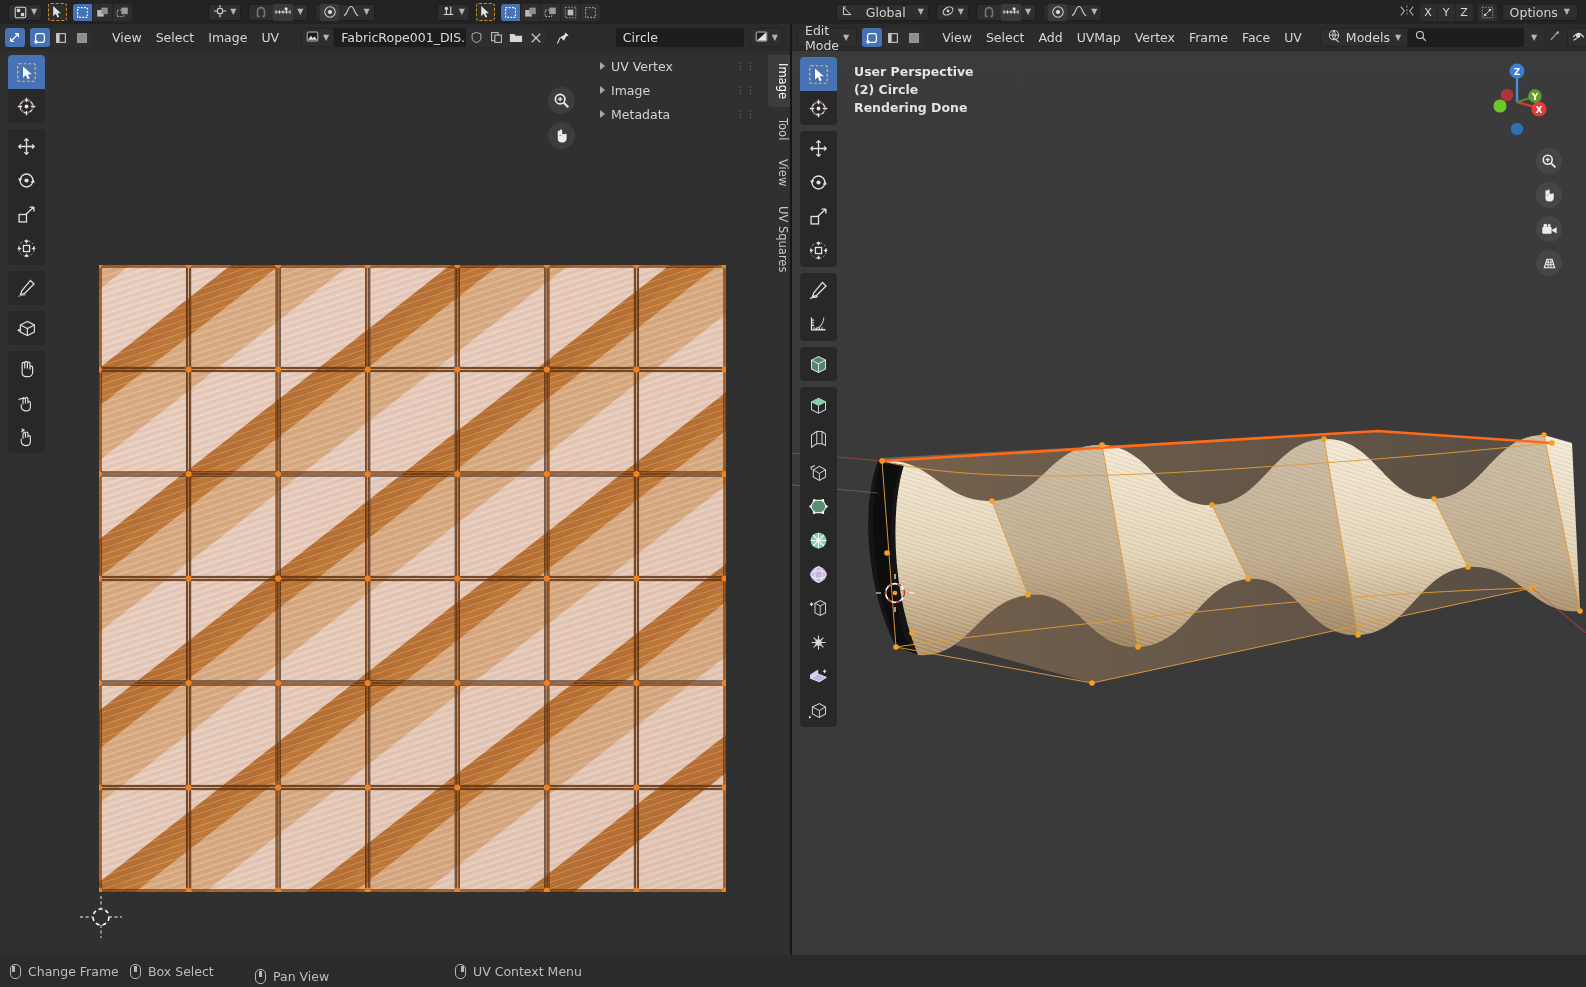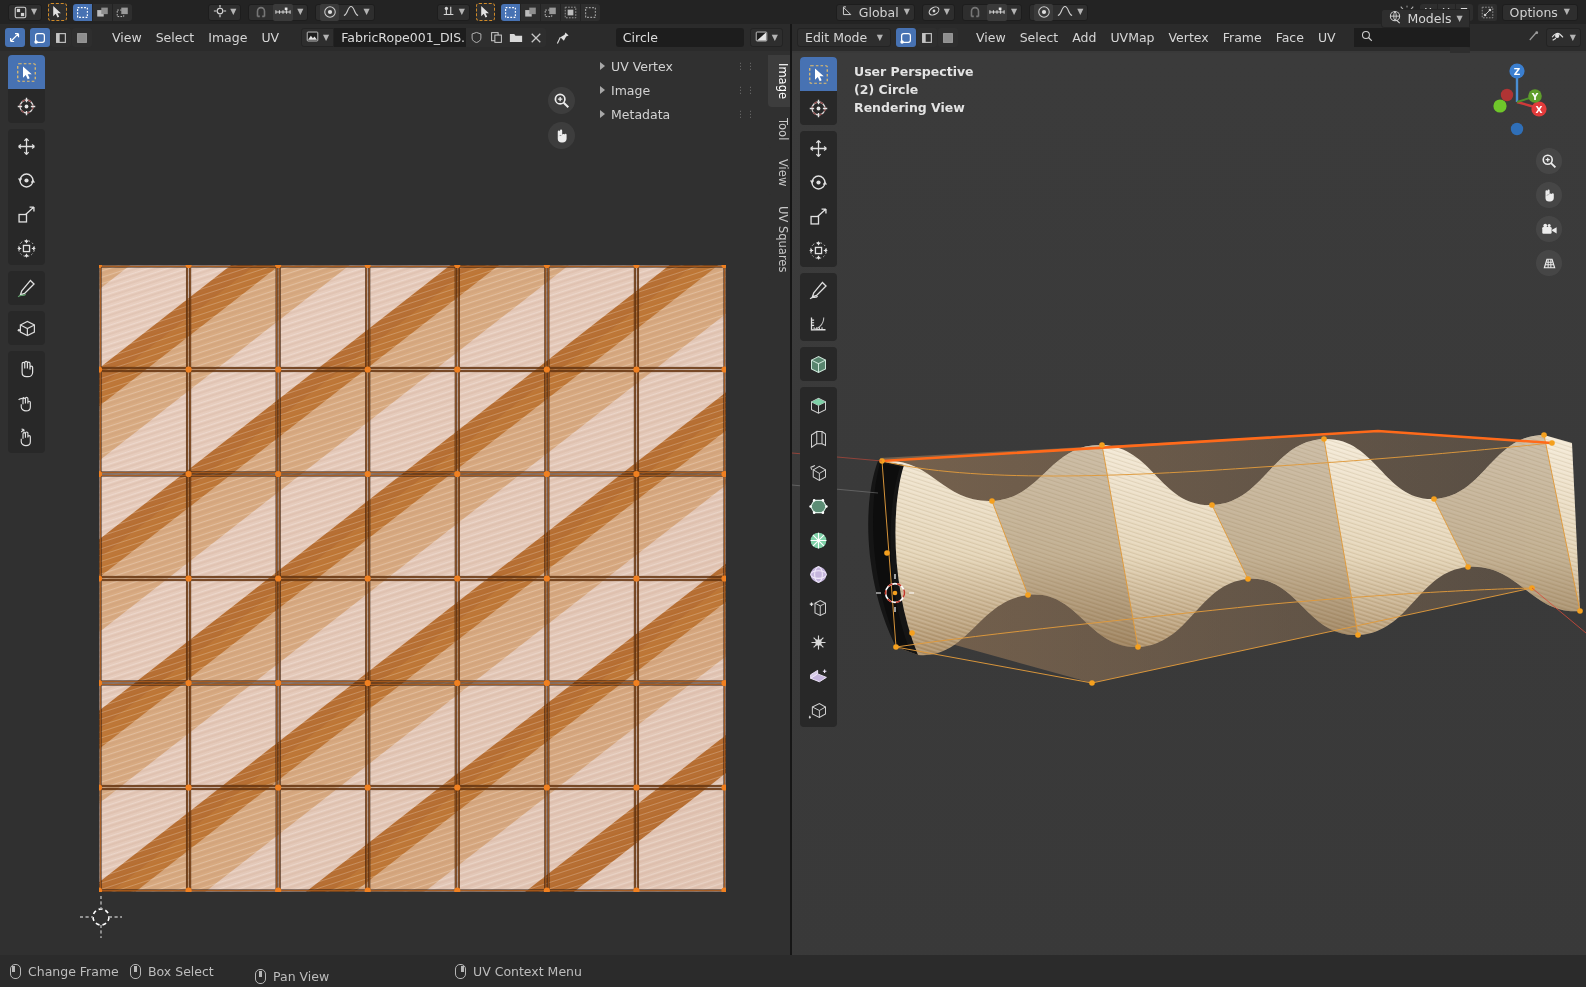--- a/index.html
+++ b/index.html
@@ -230,21 +230,21 @@
       </span>
       <span class="icobox">
         <svg width="13" height="13" viewBox="0 0 16 16">
             <rect x="2" y="2" width="12" height="12" fill="none" stroke="#9e9e9e" stroke-width="1.4" stroke-dasharray="2.2 1.8"></rect>
           </svg>
       </span>
     </div>
   </div>
 
   <div class="tb-grp" style="margin-left:236px;gap:7px;">
-    <div class="pill" style="gap:5px;text-align:center;">
+    <div class="pill" style="gap:12px;text-align:center;">
       <span>
         <svg width="13" height="13" viewBox="0 0 16 16">
             <path d="M3 13V4l9 9H3z" fill="none" stroke="#d4d4d4" stroke-width="1.2"></path>
             <path d="M3 3.5l3 0" stroke="#d4d4d4" stroke-width="1.2"></path>
           </svg>
       </span>
       <span>Global</span>
       <span class="chev">▼</span>
     </div>
     <div class="pill">
@@ -755,21 +755,21 @@
       <span class="menu">View</span>
       <span class="menu">Select</span>
       <span class="menu">Add</span>
       <span class="menu">UVMap</span>
       <span class="menu">Vertex</span>
       <span class="menu">Frame</span>
       <span class="menu">Face</span>
       <span class="menu">UV</span>
     </div>
 
-    <div style="display:flex;align-items:flex-end;margin-left:6px;flex-direction:column;">
+    <div style="display:flex;align-items:flex-end;margin-left:6px;">
       <div class="btnpill" style="gap:5px;border-radius:3px 0 0 3px;padding:0 6px;">
         <span>
           <svg width="14" height="14" viewBox="0 0 16 16">
               <circle cx="8" cy="7" r="5.3" fill="none" stroke="#cfcfcf" stroke-width="1.2"></circle>
               <path d="M2.7 7h10.6M8 1.7c2 2.6 2 8 0 10.6M8 1.7c-2 2.6-2 8 0 10.6" fill="none" stroke="#cfcfcf" stroke-width="1.1"></path>
               <path d="M9.6 11.4 13.4 15" stroke="#cfcfcf" stroke-width="1.3"></path>
             </svg>
         </span>
         <span>Models</span>
         <span class="chev">▼</span>
@@ -807,21 +807,21 @@
       </div>
 
     </div>
   </div>
 
   <div id="vp-canvas">
 
     <div id="vp-text">
       <div>User Perspective</div>
       <div>(2) Circle</div>
-      <div>Rendering View</div>
+      <div>Rendering Done</div>
     </div>
 
     <svg style="position:absolute;left:0;top:330px;" width="794" height="350" viewBox="0 0 794 350">
       <defs>
         <linearGradient id="ropeG" x1="0" y1="0" x2="0" y2="1">
           <stop offset="0" stop-color="#f4ead8"></stop>
           <stop offset="0.55" stop-color="#e3d3b6"></stop>
           <stop offset="1" stop-color="#a88a63"></stop>
         </linearGradient>
         <pattern id="weave" width="4" height="4" patternUnits="userSpaceOnUse" patternTransform="rotate(18)">

